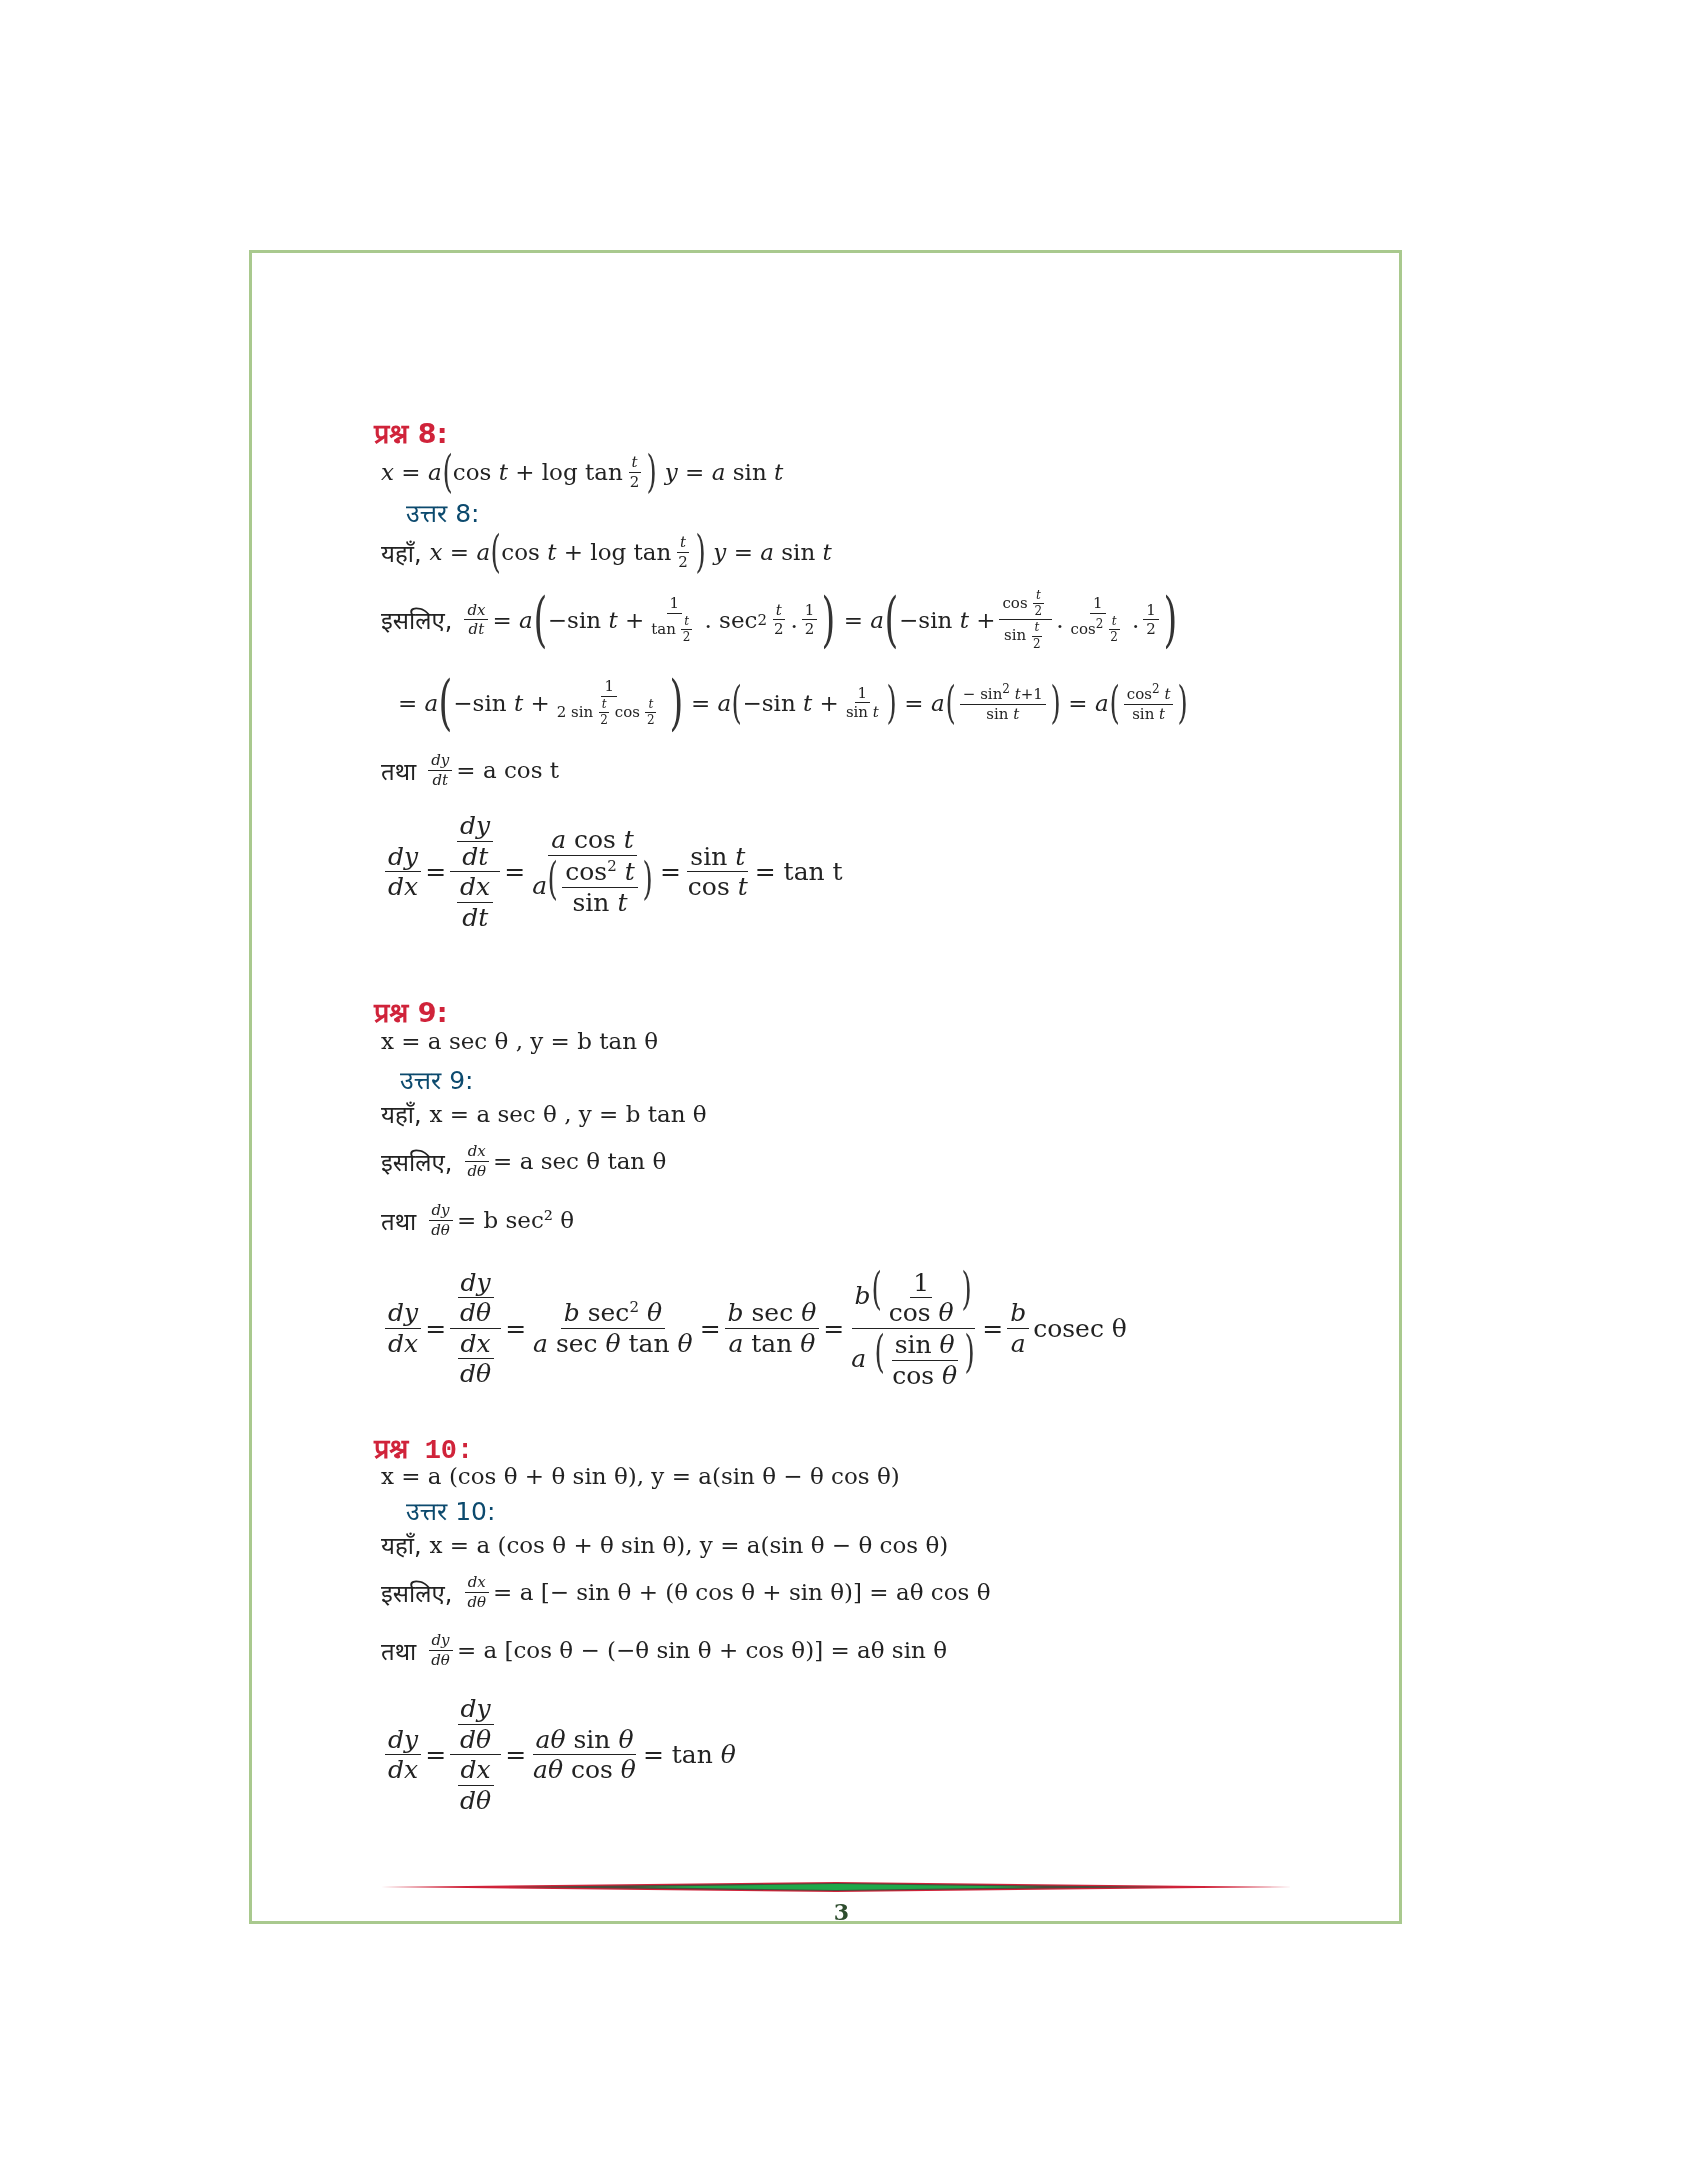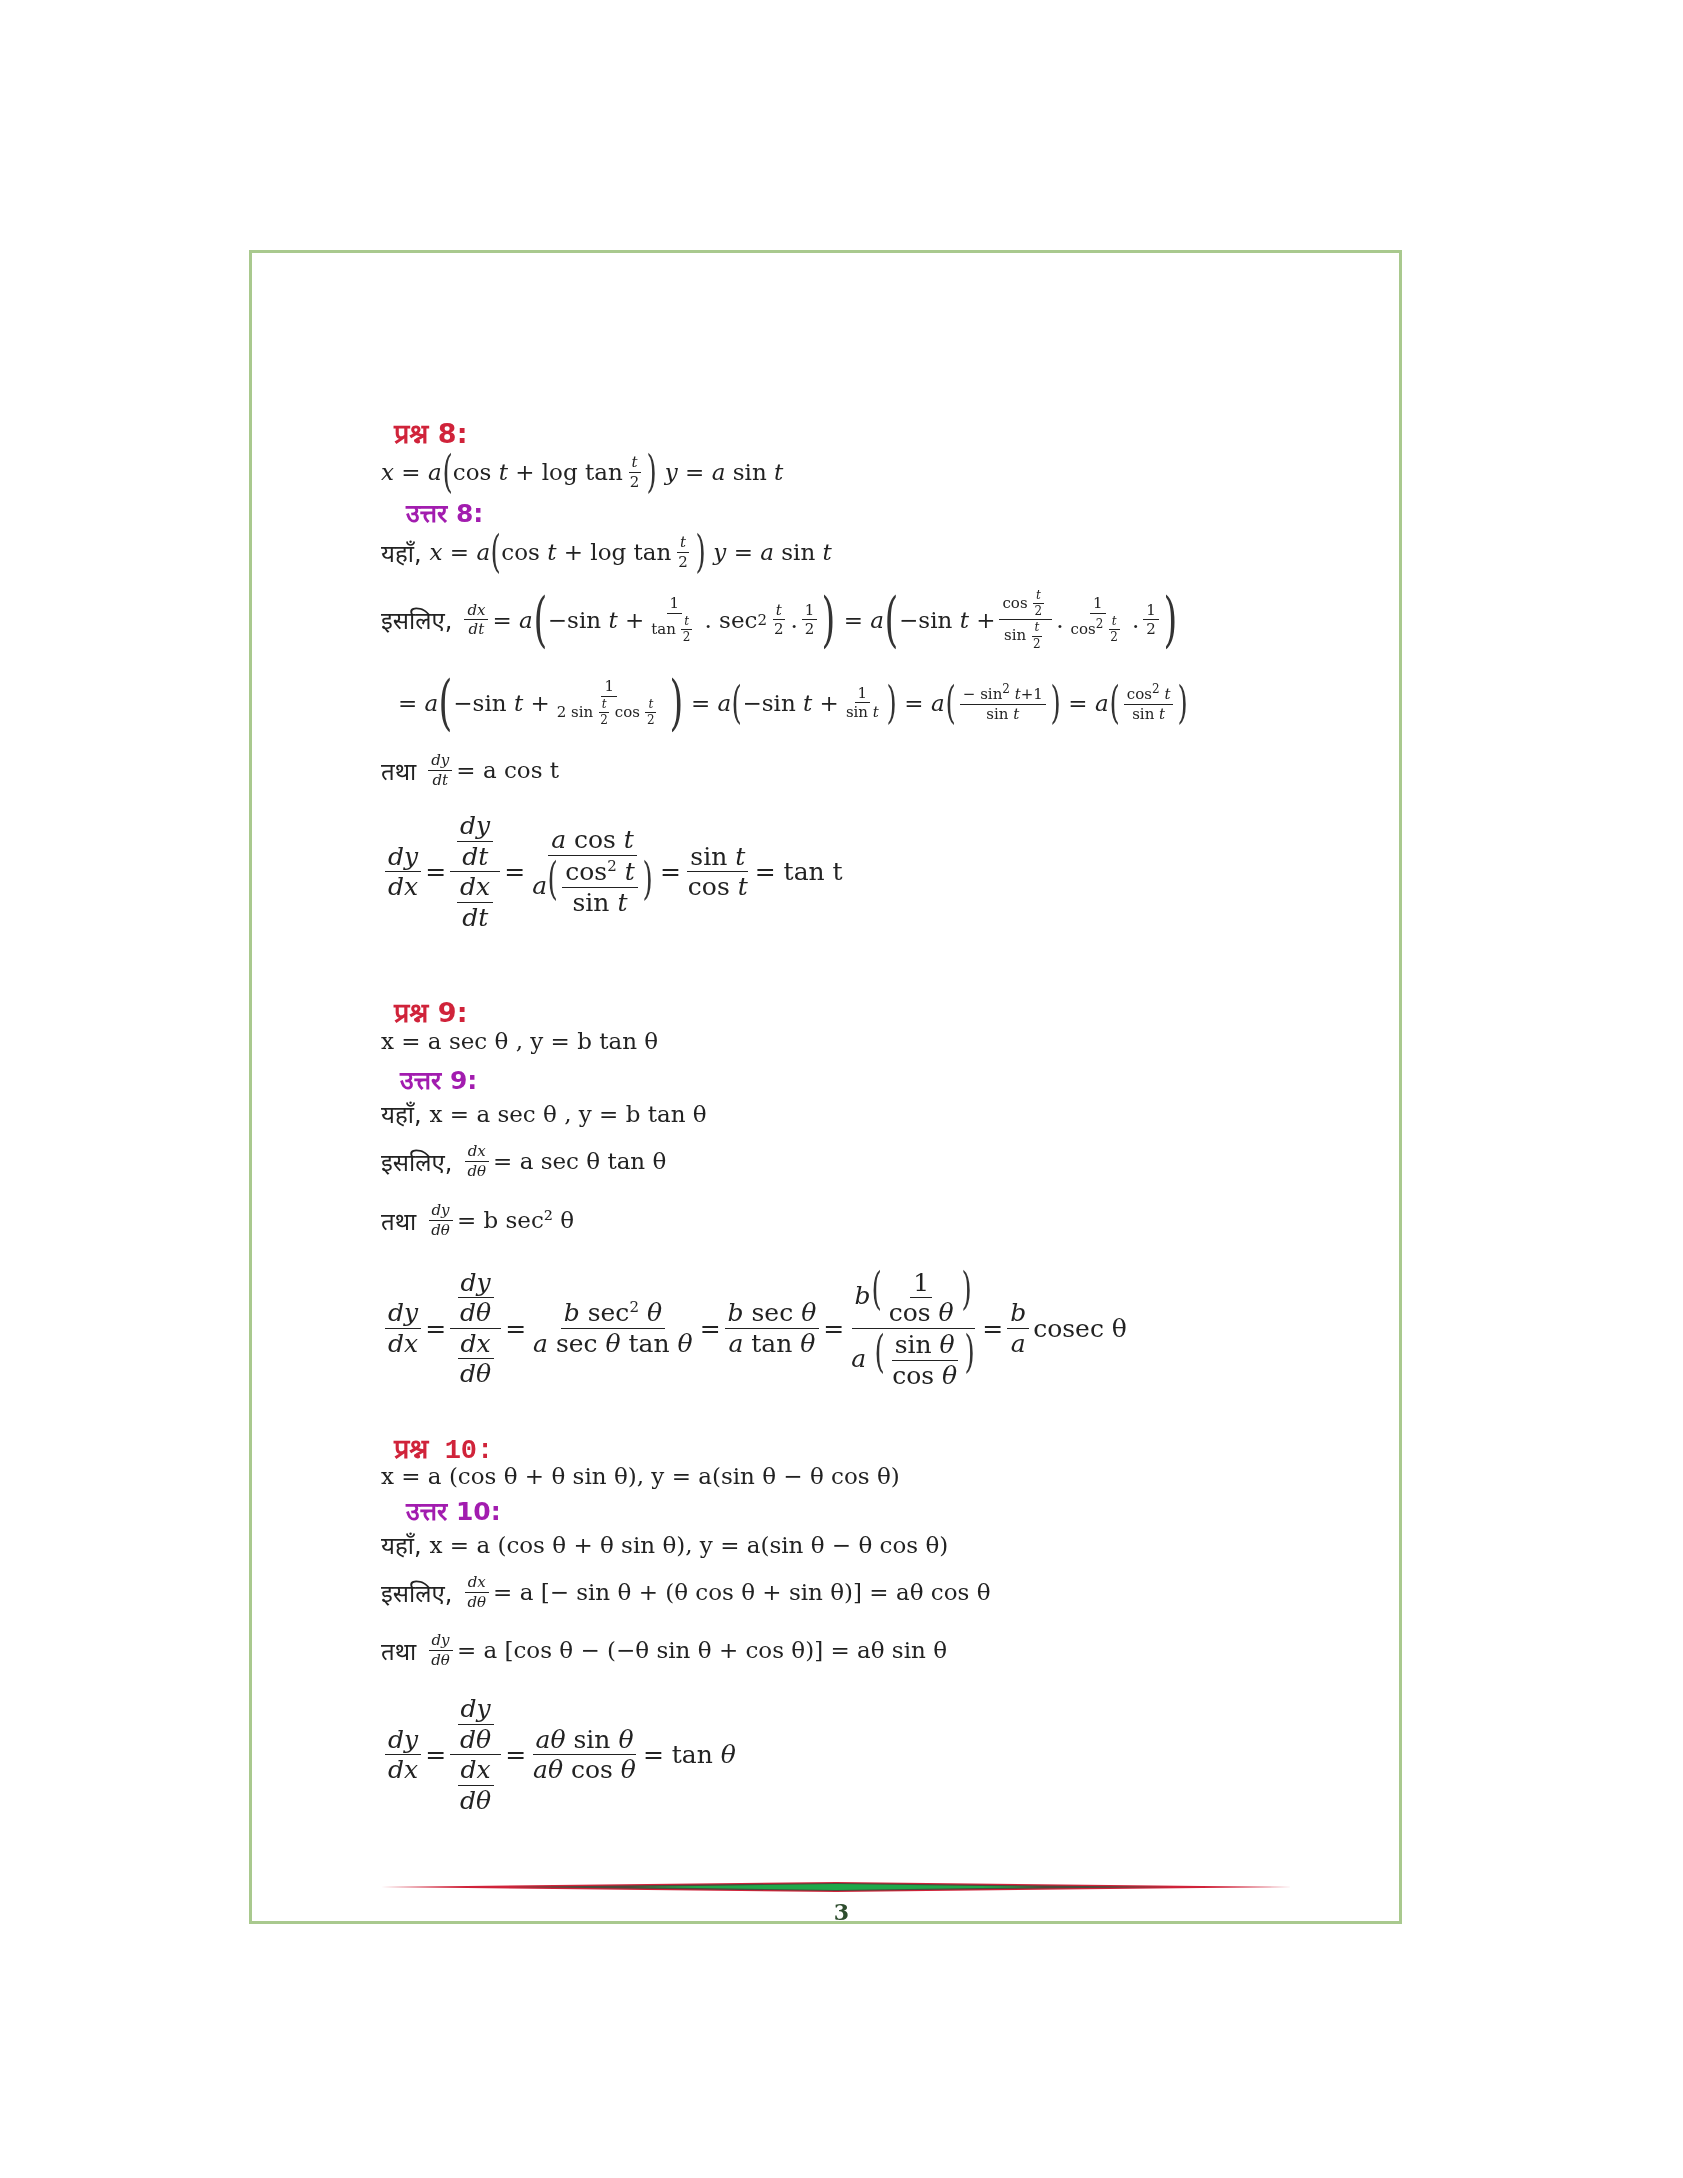--- a/index.html
+++ b/index.html
@@ -1,23 +1,23 @@
 <!DOCTYPE html>
 <html><head>
 <meta charset="utf-8">
 <style>
   html, body { margin:0; padding:0; background:#ffffff; }
   body { width:1683px; height:2178px; position:relative; overflow:hidden;
          font-family:"DejaVu Serif", serif; color:#222; }
   .page-border { position:absolute; left:249px; top:250px; width:1153px; height:1674px;
                  border:3px solid #a9c98e; box-sizing:border-box; }
   .q-head { position:absolute; font-family:"DejaVu Sans", sans-serif; font-weight:bold;
-            font-size:27px; color:#d0233a;margin-left:20px; }
-  .a-head { position:absolute; font-family:"DejaVu Sans", sans-serif; font-weight:bold;
-            font-size:25px; color:#a21caf; }
+            font-size:27px; color:#d0233a; }
+  .a-head { position:absolute; font-family:"DejaVu Sans", sans-serif; font-weight:normal;
+            font-size:25px; color:#0c4a6e; }
   .line { position:absolute; font-size:23px; white-space:nowrap; display:flex; align-items:center; }
   .hi { font-family:"DejaVu Sans", sans-serif; font-size:24px; margin-right:8px; }
   .v { font-style:italic; }
   .frac { display:inline-flex; flex-direction:column; align-items:center; vertical-align:middle;
           margin:0 4px; }
   .frac > .num { border-bottom:1.5px solid #222; padding:0 3px 1px; line-height:1.1; }
   .frac > .den { padding:1px 3px 0; line-height:1.1; }
   .small { font-size:15px; }
   .tiny { font-size:12px; }
   .big { font-size:25px; }

